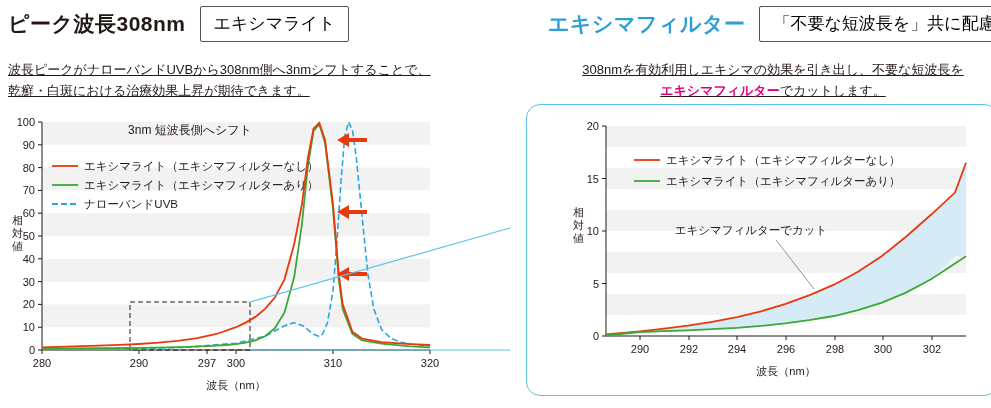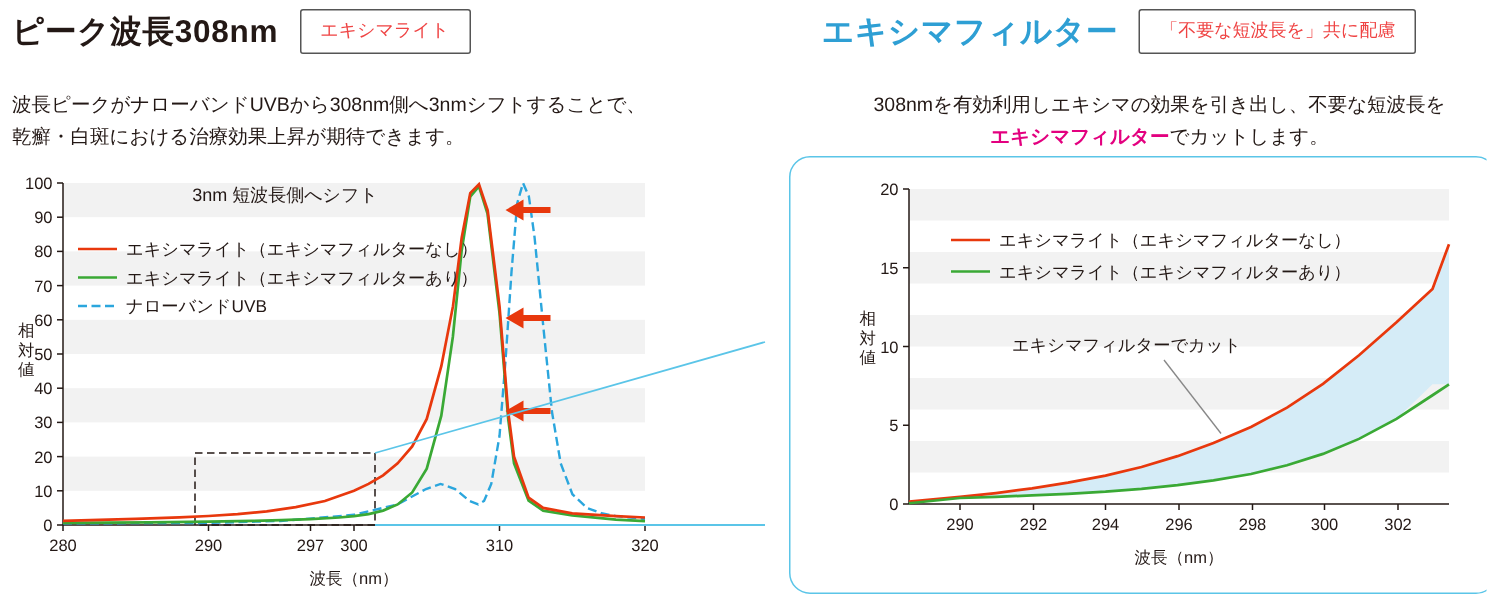--- a/index.html
+++ b/index.html
@@ -17,25 +17,25 @@
 
   
   .head-row{display:flex;align-items:center;gap:14px;}
   .head-title{
     font-size:21px;font-weight:bold;color:#231815;letter-spacing:.5px;
     white-space:nowrap;
   }
   .head-title.blue{color:#2e9fd4;}
   .tag{
     border:1px solid #555;border-radius:2px;
-    font-size:12px;padding:5px 13px 6px;white-space:nowrap;color:#ef4444;
+    font-size:17px;padding:5px 13px 6px;white-space:nowrap;color:#000000;
     background:#fff;
   }
   .lead{
-    font-size:13px;line-height:1.65;margin-top:11px;color:#231815;
+    font-size:13px;line-height:1.65;margin-top:11px;color:#231815;text-decoration:underline;
   }
   .lead .hl{color:#e3007f;font-weight:bold;}
   .tick{font-size:11px;fill:#231815;}
   .legend-text{font-size:11.5px;fill:#231815;}
 
   
   #right-box{
     position:absolute;left:10px;top:104px;width:470px;height:290px;
     border:1.5px solid #5bc5e8;border-radius:14px;background:#fff;
   }

